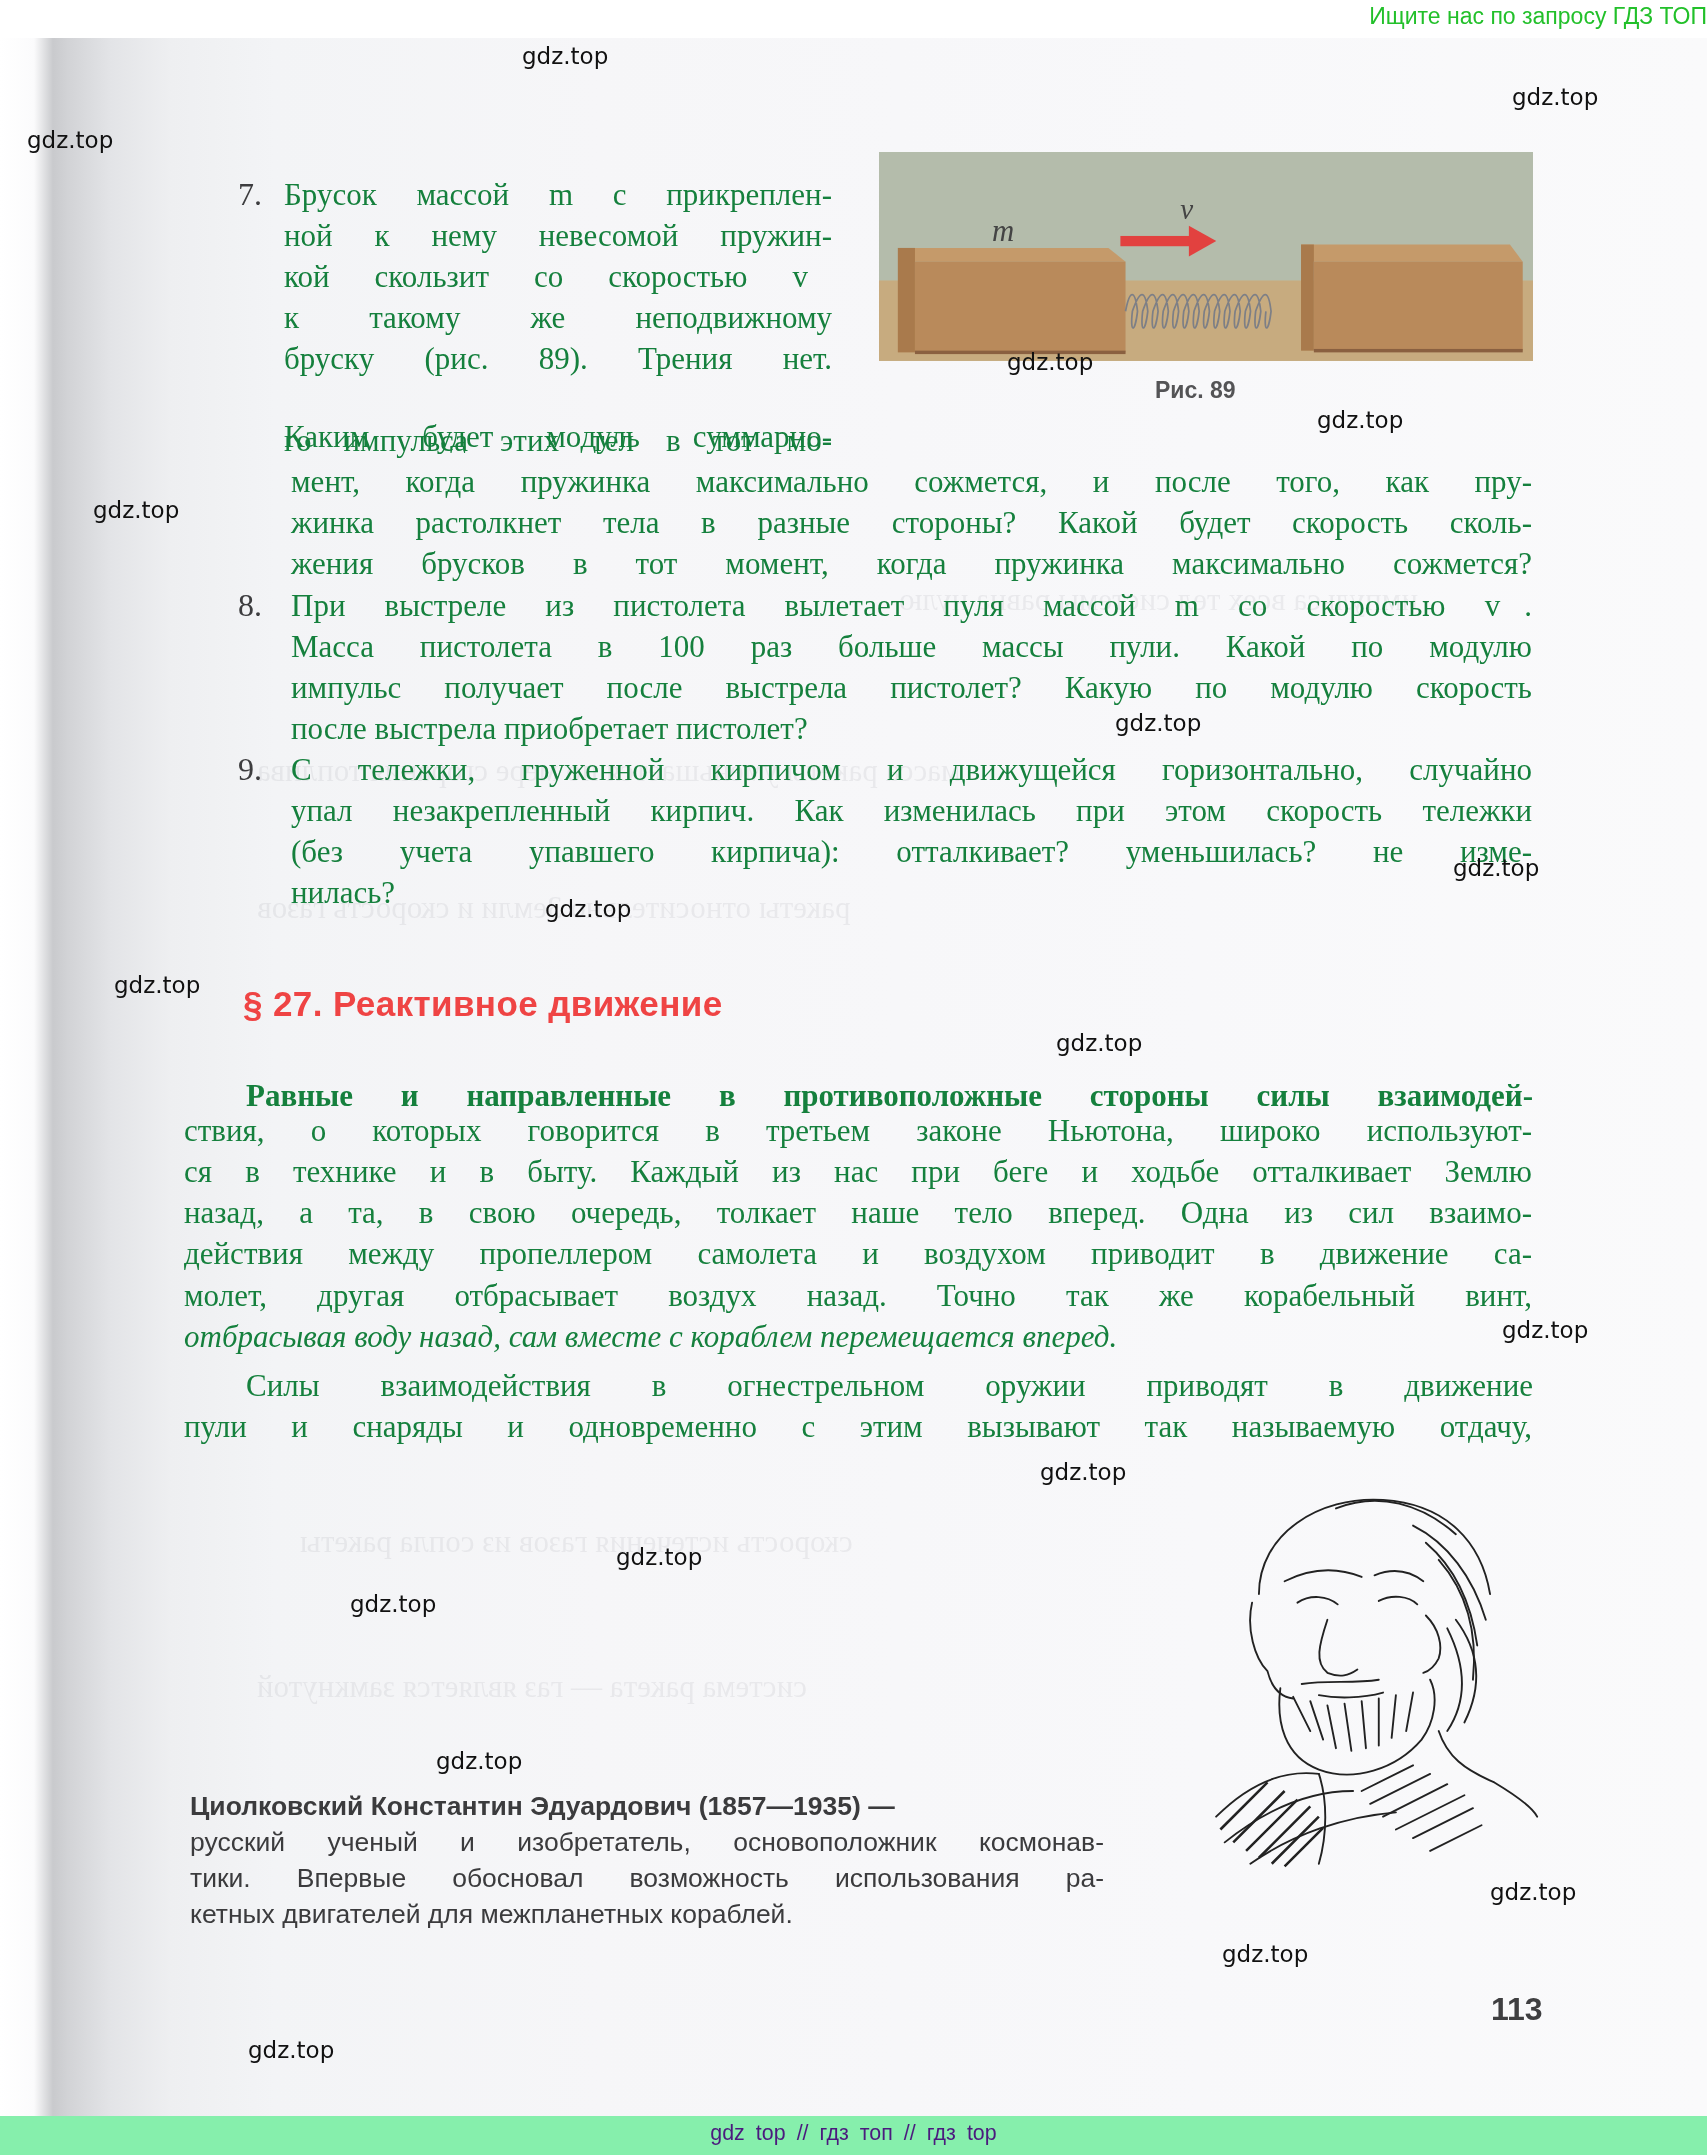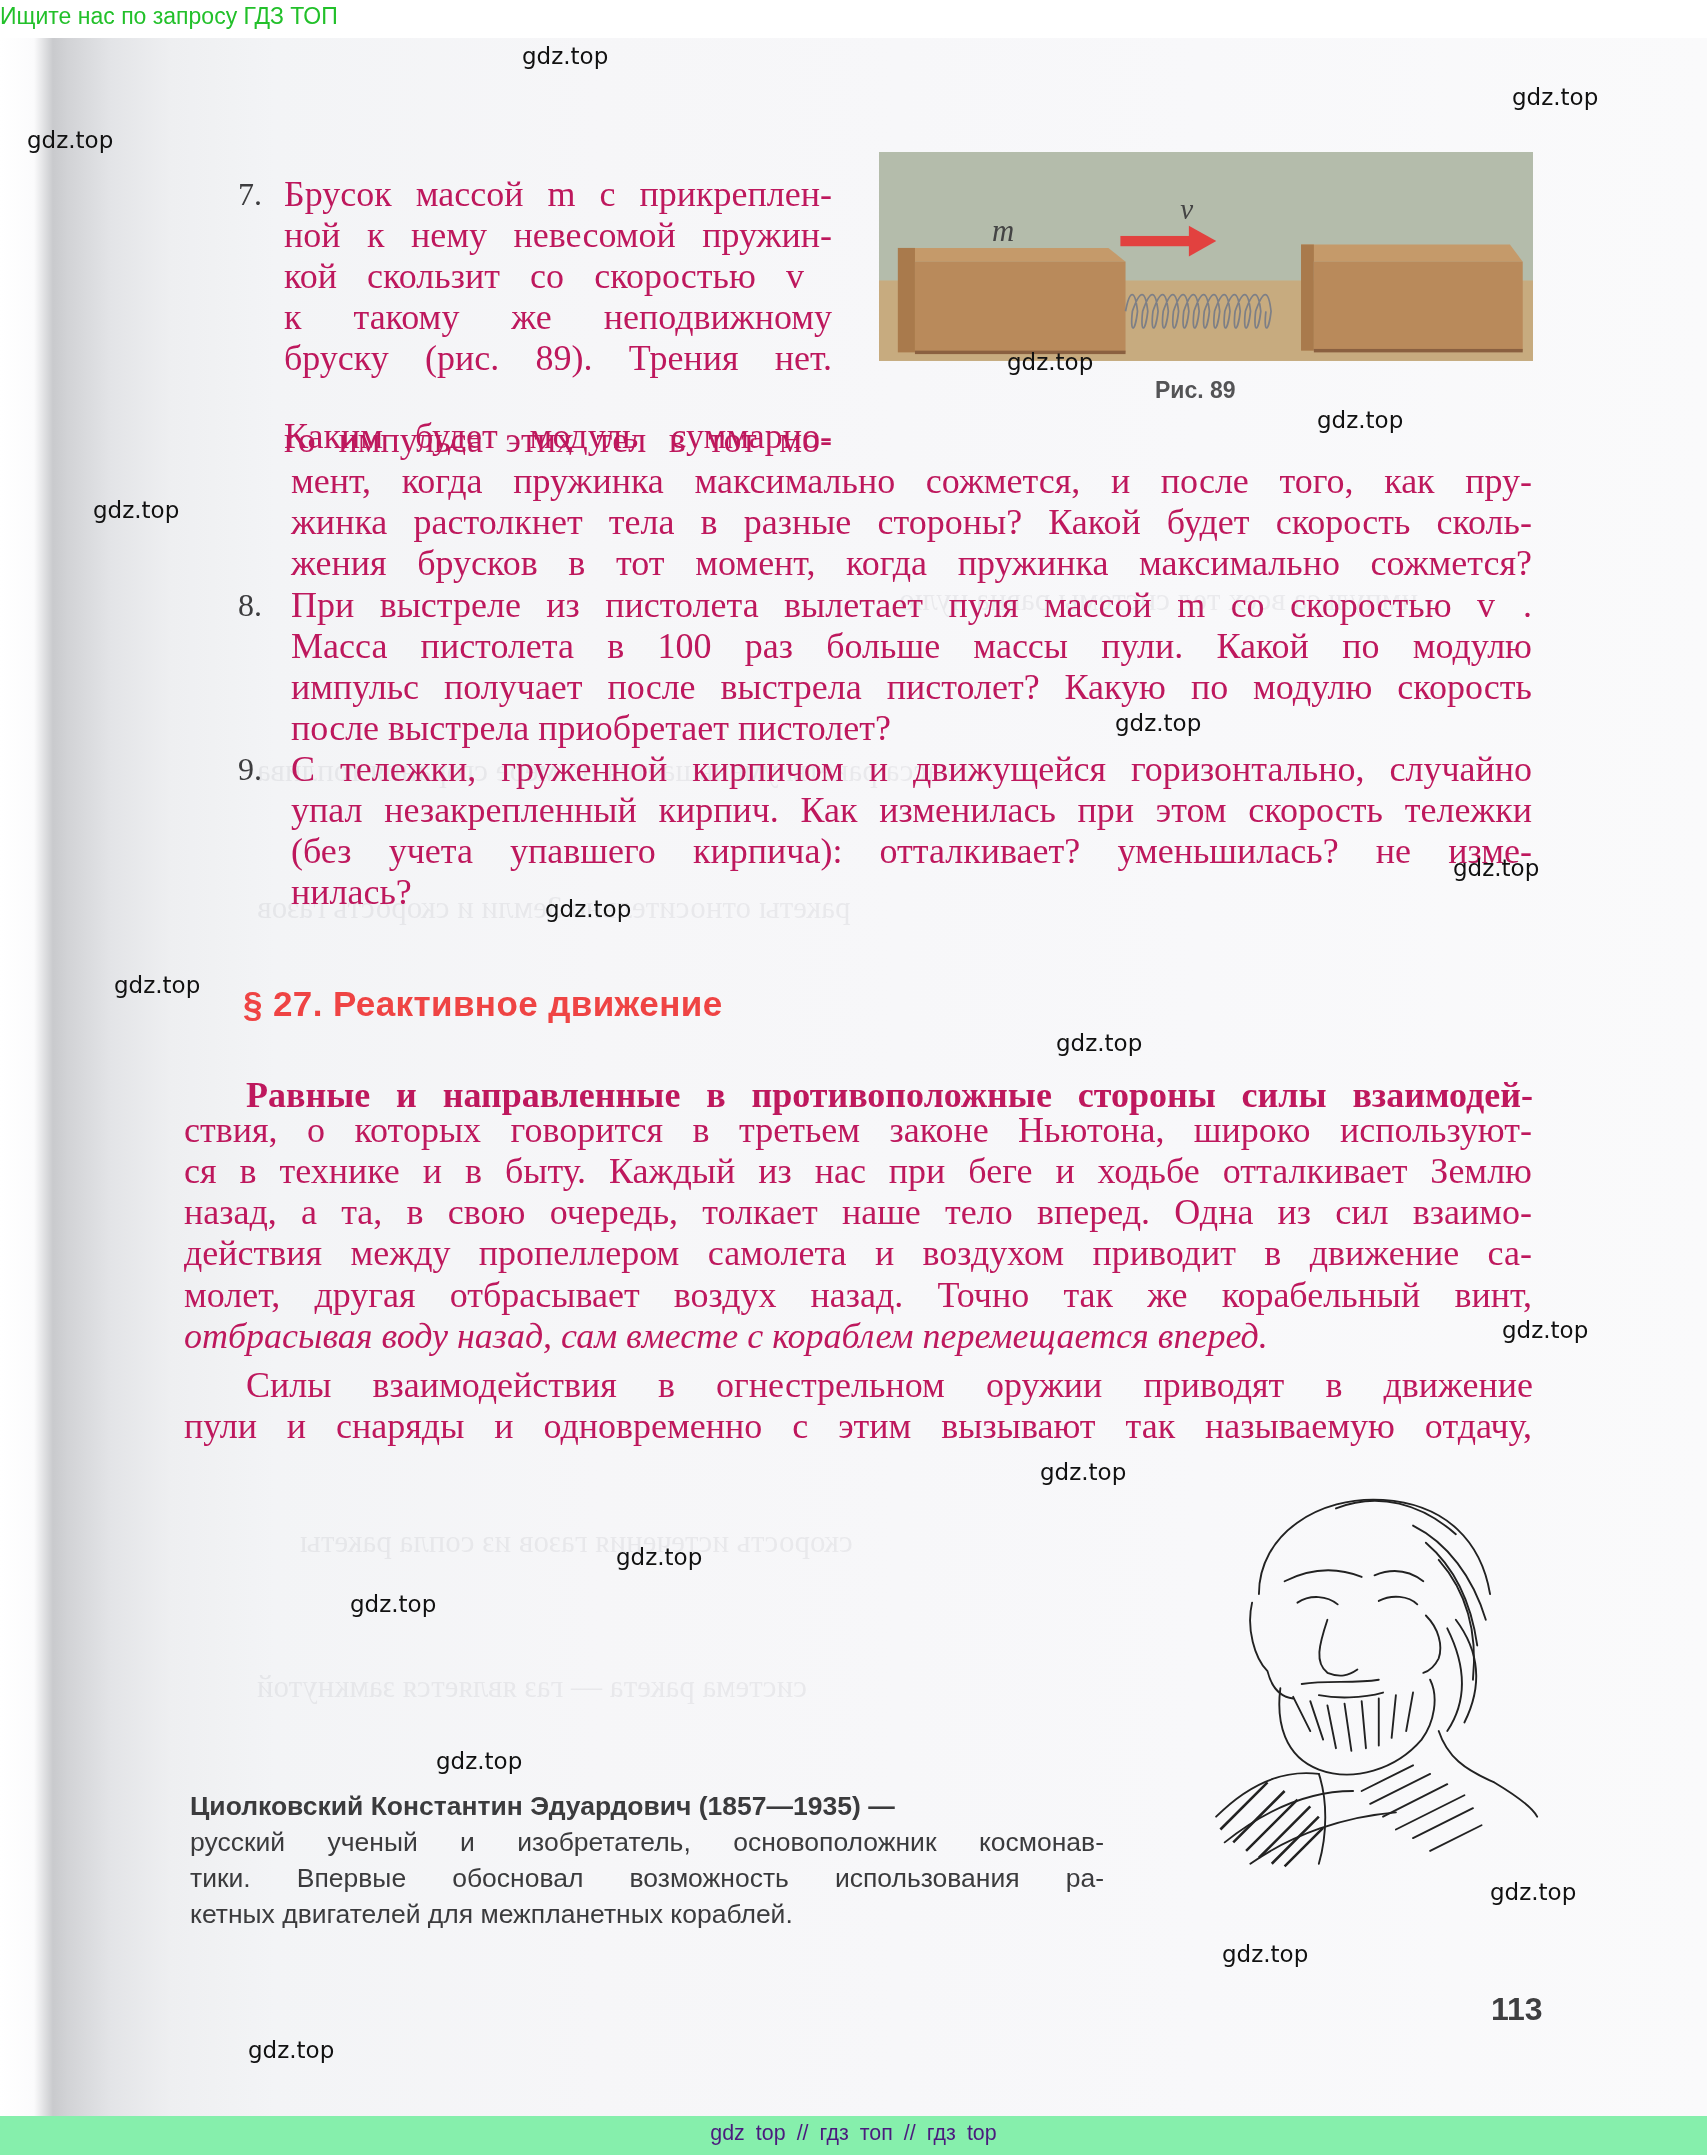--- a/index.html
+++ b/index.html
@@ -3,43 +3,43 @@
 <meta charset="utf-8">
 <style>
   html, body { margin: 0; padding: 0; }
   body {
     width: 1707px; height: 2156px; position: relative; overflow: hidden;
     background: #ffffff;
     font-family: "Liberation Serif", serif;
   }
   .top-banner {
     position: absolute; left: 0; top: 0; width: 1707px; height: 38px;
-    background: #ffffff; text-align: left;
+    background: #ffffff; text-align: right;
   }
   .top-banner span {
     display: inline-block; margin-top: 3.4px;
     font-family: "Liberation Sans", sans-serif; font-size: 23px; color: #22c02a;
   }
   .page {
     position: absolute; left: 0; top: 38px; width: 1707px; height: 2079px;
     background:
       linear-gradient(to right, #ffffff 0px, #fbfbfc 34px, #c9cacd 53px, #d2d3d6 68px, #e3e4e7 111px, #eeeff1 171px, #f3f4f6 274px, #f6f6f8 599px, #f8f8fa 1199px, #fafafb 1707px);
   }
   .bottom-bar {
     position: absolute; left: 0; top: 2116px; width: 1707px; height: 39px;
     background: #86efac; text-align: center;
   }
   .bottom-bar span {
     display: inline-block; margin-top: 5.1px;
     font-family: "Liberation Sans", sans-serif; font-size: 21.4px; color: #4b1a7e;
     word-spacing: 5.1px;
   }
   .ln {
-    position: absolute; white-space: nowrap; color: #be185d;
-    font-size: 36px; line-height: 39px; height: 39px;
+    position: absolute; white-space: nowrap; color: #15803d;
+    font-size: 31px; line-height: 39px; height: 39px;
   }
   .j { text-align: justify; text-align-last: justify; }
   .num { position: absolute; color: #3d3d3f; font-size: 32px; line-height: 39px; }
   .heading {
     position: absolute; left: 243px; top: 984px;
     font-family: "Liberation Sans", sans-serif; font-weight: bold;
     font-size: 35px; color: #ef4444; white-space: nowrap; letter-spacing: 0.4px;
   }
   .cap {
     position: absolute; white-space: nowrap; color: #3b3b3d;

